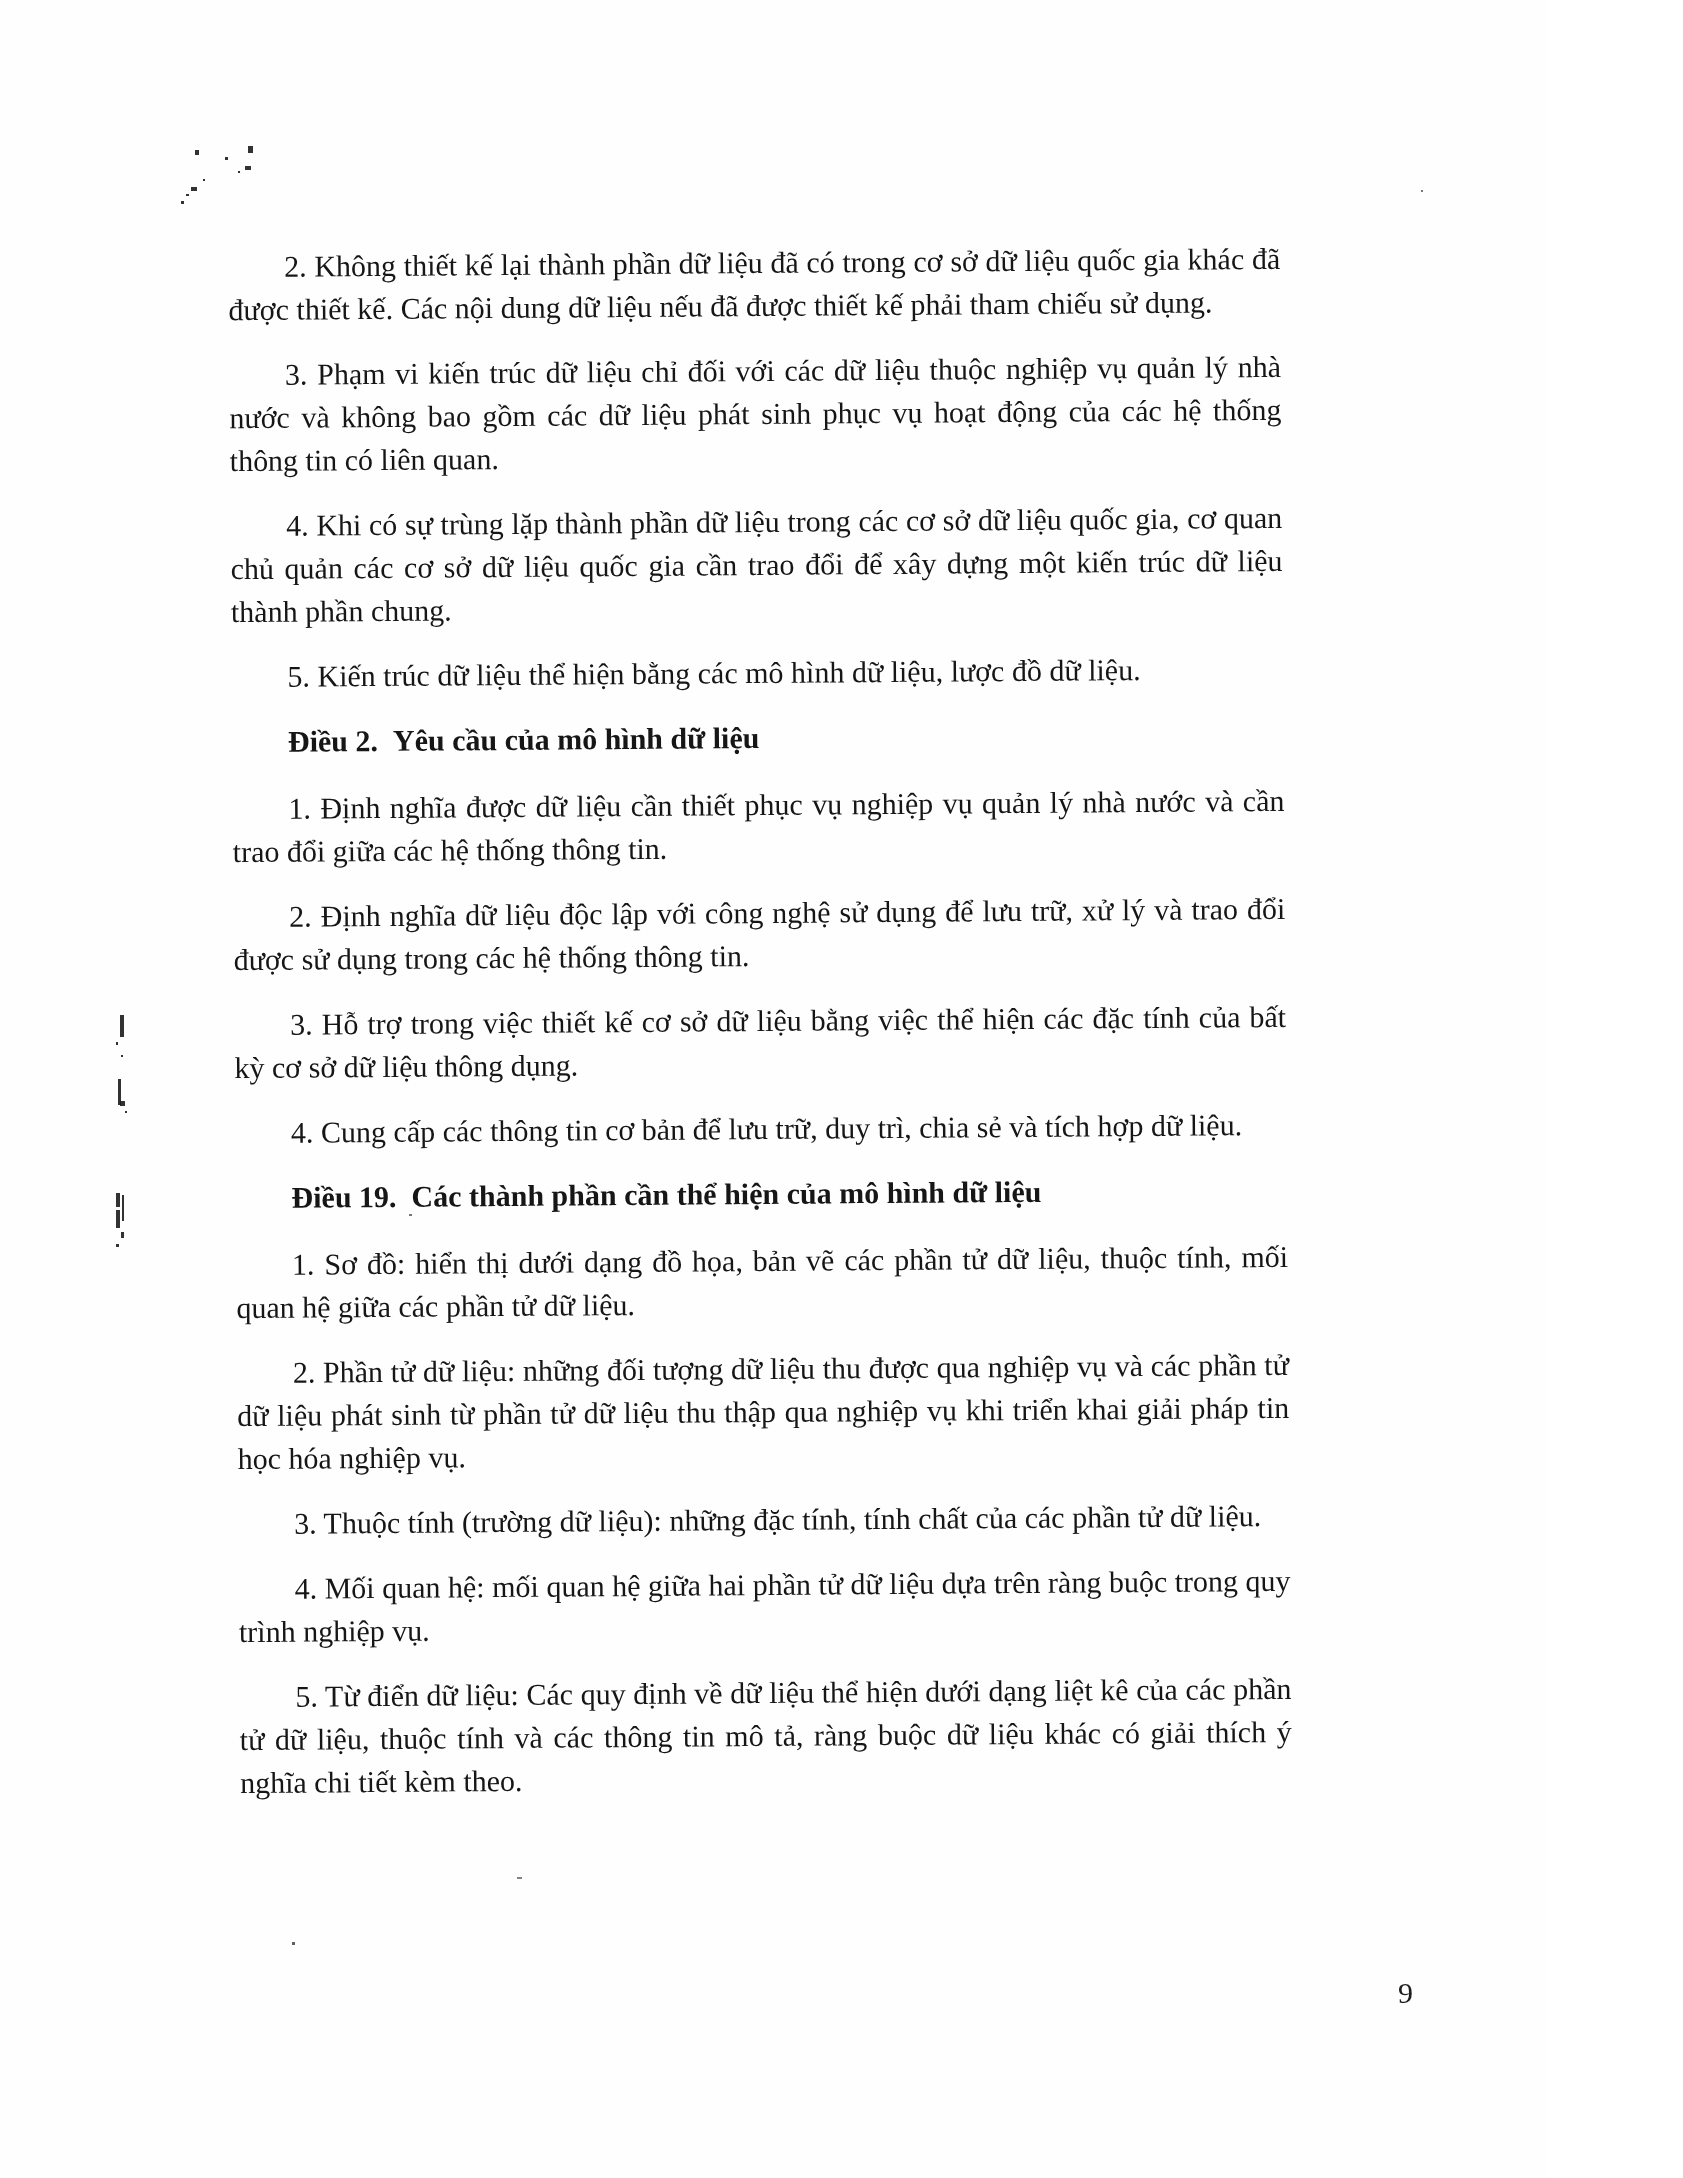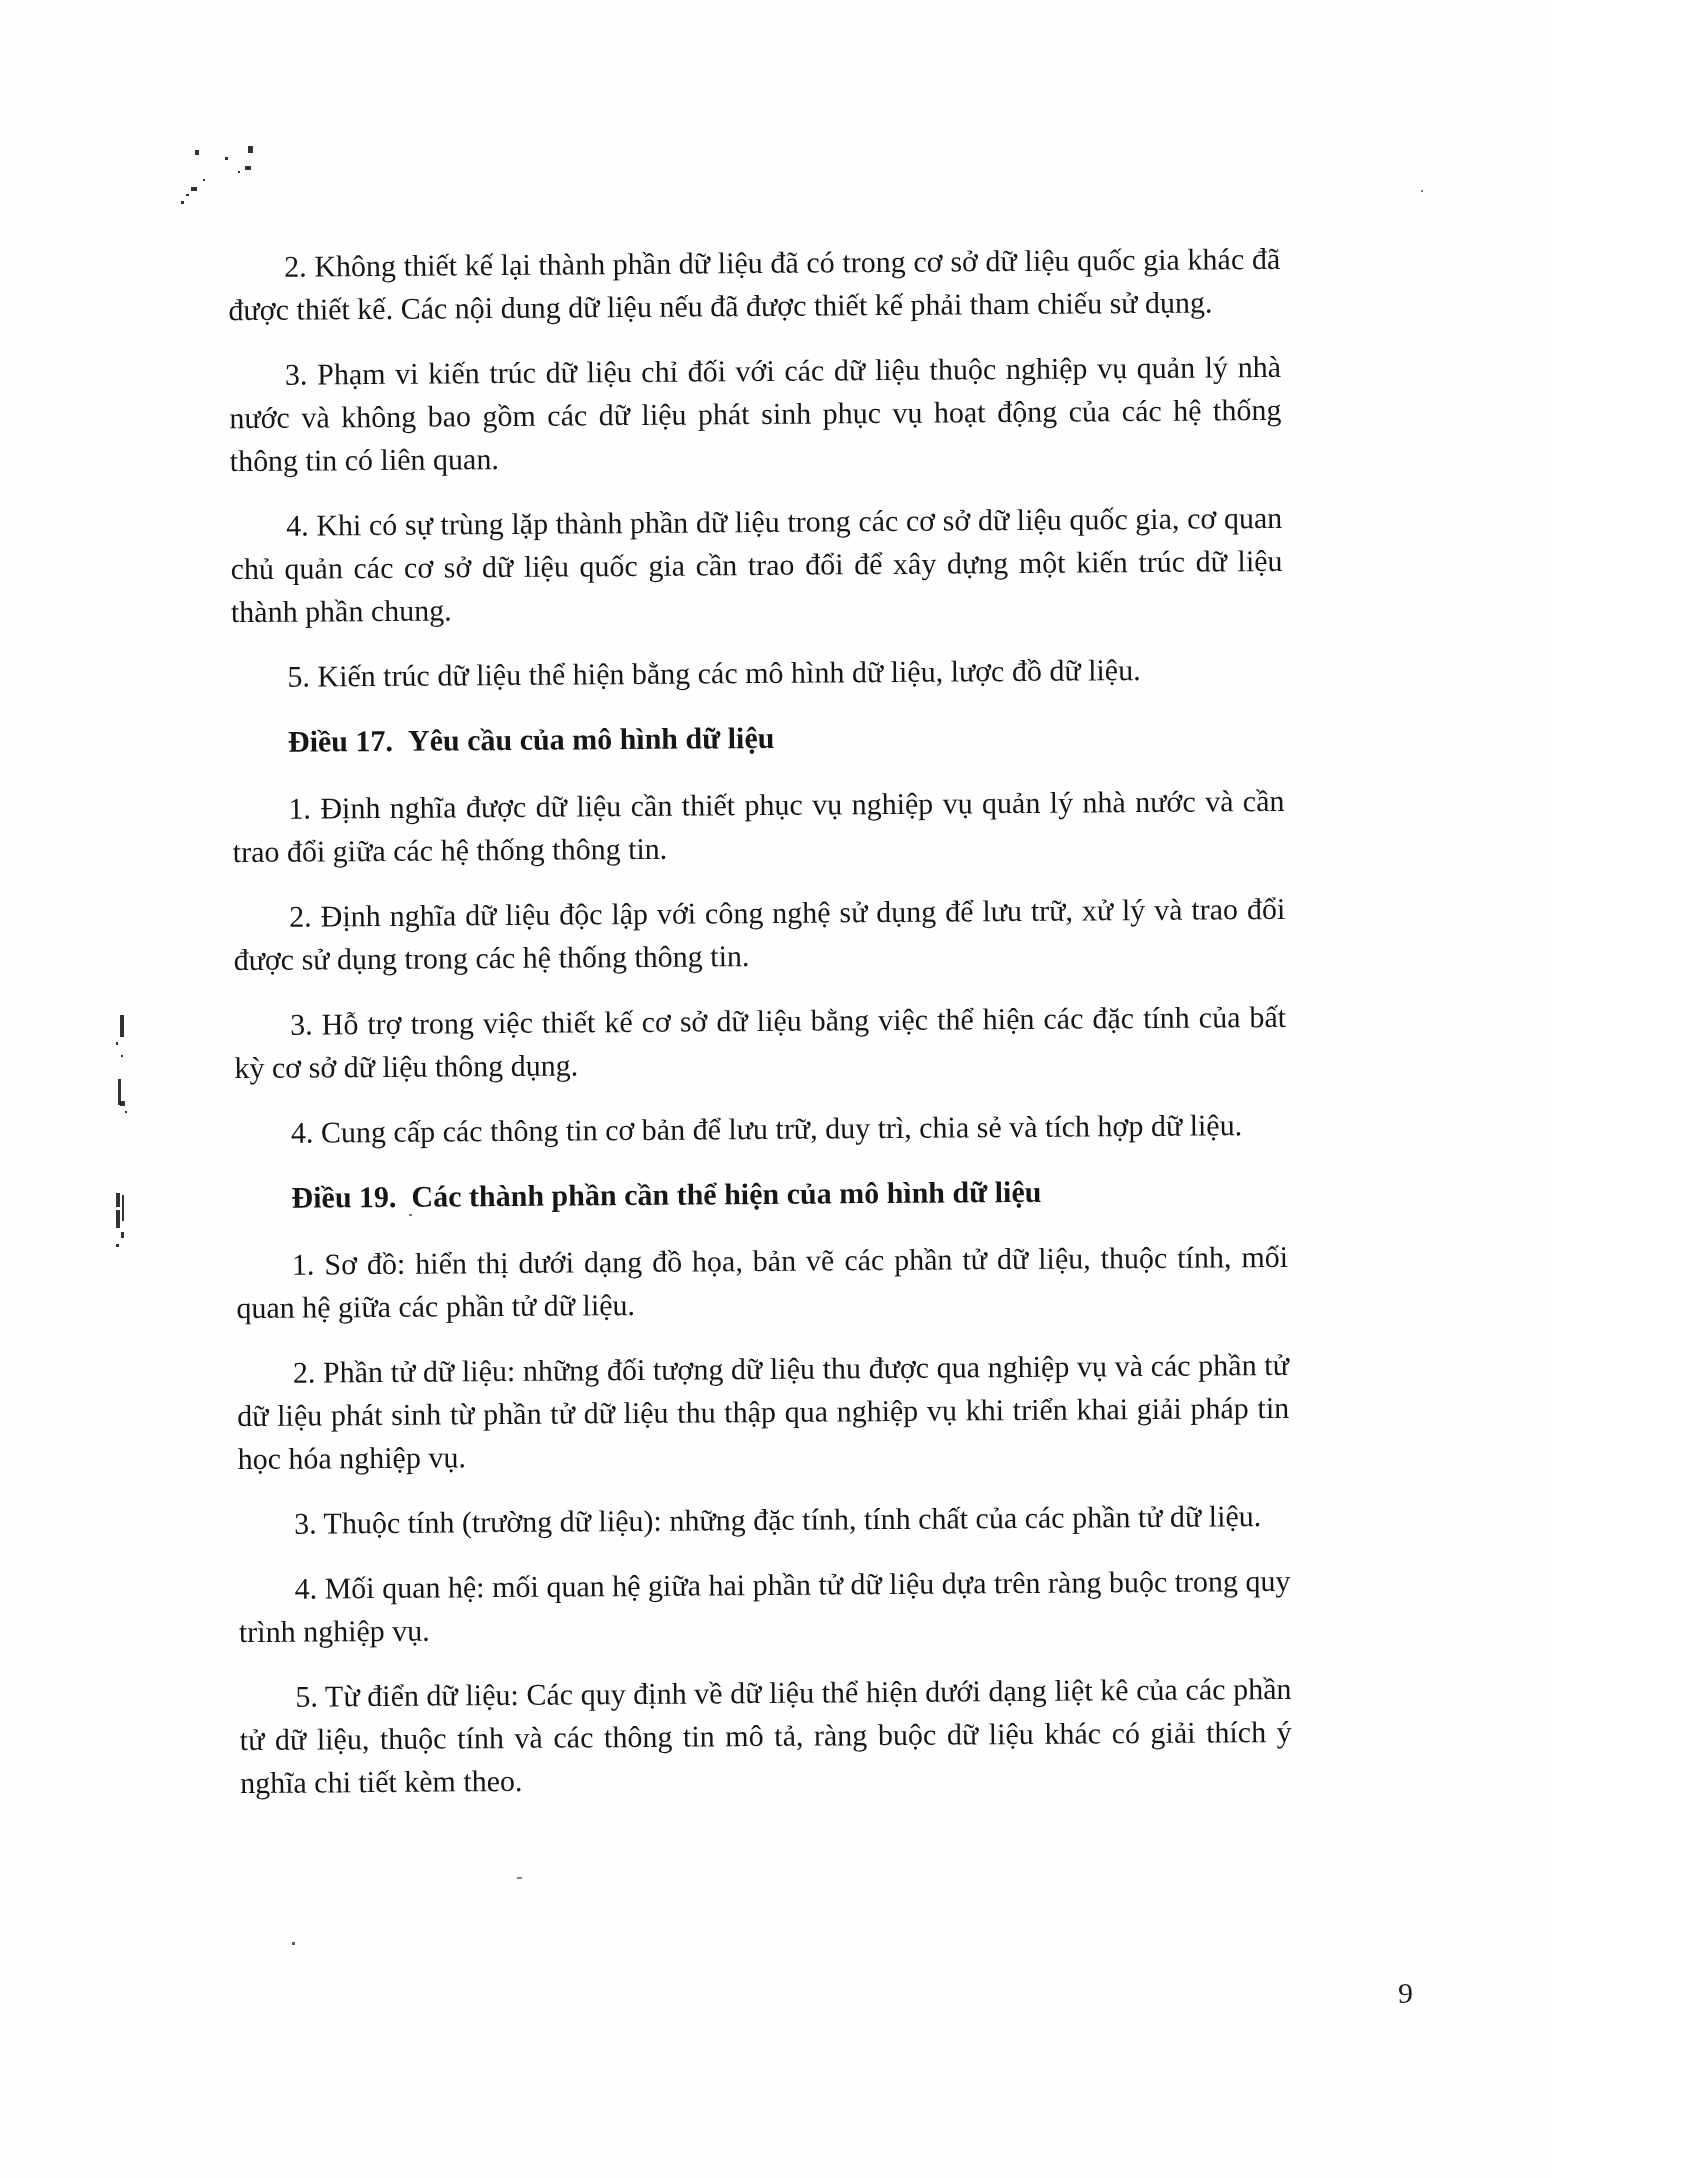--- a/index.html
+++ b/index.html
@@ -54,21 +54,21 @@
 <body>
 
 <div class="page">
 
   <div class="content">
     <p class="para">2. Không thiết kế lại thành phần dữ liệu đã có trong cơ sở dữ liệu quốc gia khác đã được thiết kế. Các nội dung dữ liệu nếu đã được thiết kế phải tham chiếu sử dụng.</p>
     <p class="para">3. Phạm vi kiến trúc dữ liệu chỉ đối với các dữ liệu thuộc nghiệp vụ quản lý nhà nước và không bao gồm các dữ liệu phát sinh phục vụ hoạt động của các hệ thống thông tin có liên quan.</p>
     <p class="para">4. Khi có sự trùng lặp thành phần dữ liệu trong các cơ sở dữ liệu quốc gia, cơ quan chủ quản các cơ sở dữ liệu quốc gia cần trao đổi để xây dựng một kiến trúc dữ liệu thành phần chung.</p>
     <p class="para">5. Kiến trúc dữ liệu thể hiện bằng các mô hình dữ liệu, lược đồ dữ liệu.</p>
 
-    <p class="heading"><span class="hnum">Điều 17.</span><span>Yêu cầu của mô hình dữ liệu</span></p>
+    <p class="heading"><span class="hnum">Điều 2.</span><span>Yêu cầu của mô hình dữ liệu</span></p>
 
     <p class="para">1. Định nghĩa được dữ liệu cần thiết phục vụ nghiệp vụ quản lý nhà nước và cần trao đổi giữa các hệ thống thông tin.</p>
     <p class="para">2. Định nghĩa dữ liệu độc lập với công nghệ sử dụng để lưu trữ, xử lý và trao đổi được sử dụng trong các hệ thống thông tin.</p>
     <p class="para">3. Hỗ trợ trong việc thiết kế cơ sở dữ liệu bằng việc thể hiện các đặc tính của bất kỳ cơ sở dữ liệu thông dụng.</p>
     <p class="para">4. Cung cấp các thông tin cơ bản để lưu trữ, duy trì, chia sẻ và tích hợp dữ liệu.</p>
 
     <p class="heading"><span class="hnum">Điều 19.</span><span>Các thành phần cần thể hiện của mô hình dữ liệu</span></p>
 
     <p class="para">1. Sơ đồ: hiển thị dưới dạng đồ họa, bản vẽ các phần tử dữ liệu, thuộc tính, mối quan hệ giữa các phần tử dữ liệu.</p>
     <p class="para">2. Phần tử dữ liệu: những đối tượng dữ liệu thu được qua nghiệp vụ và các phần tử dữ liệu phát sinh từ phần tử dữ liệu thu thập qua nghiệp vụ khi triển khai giải pháp tin học hóa nghiệp vụ.</p>

